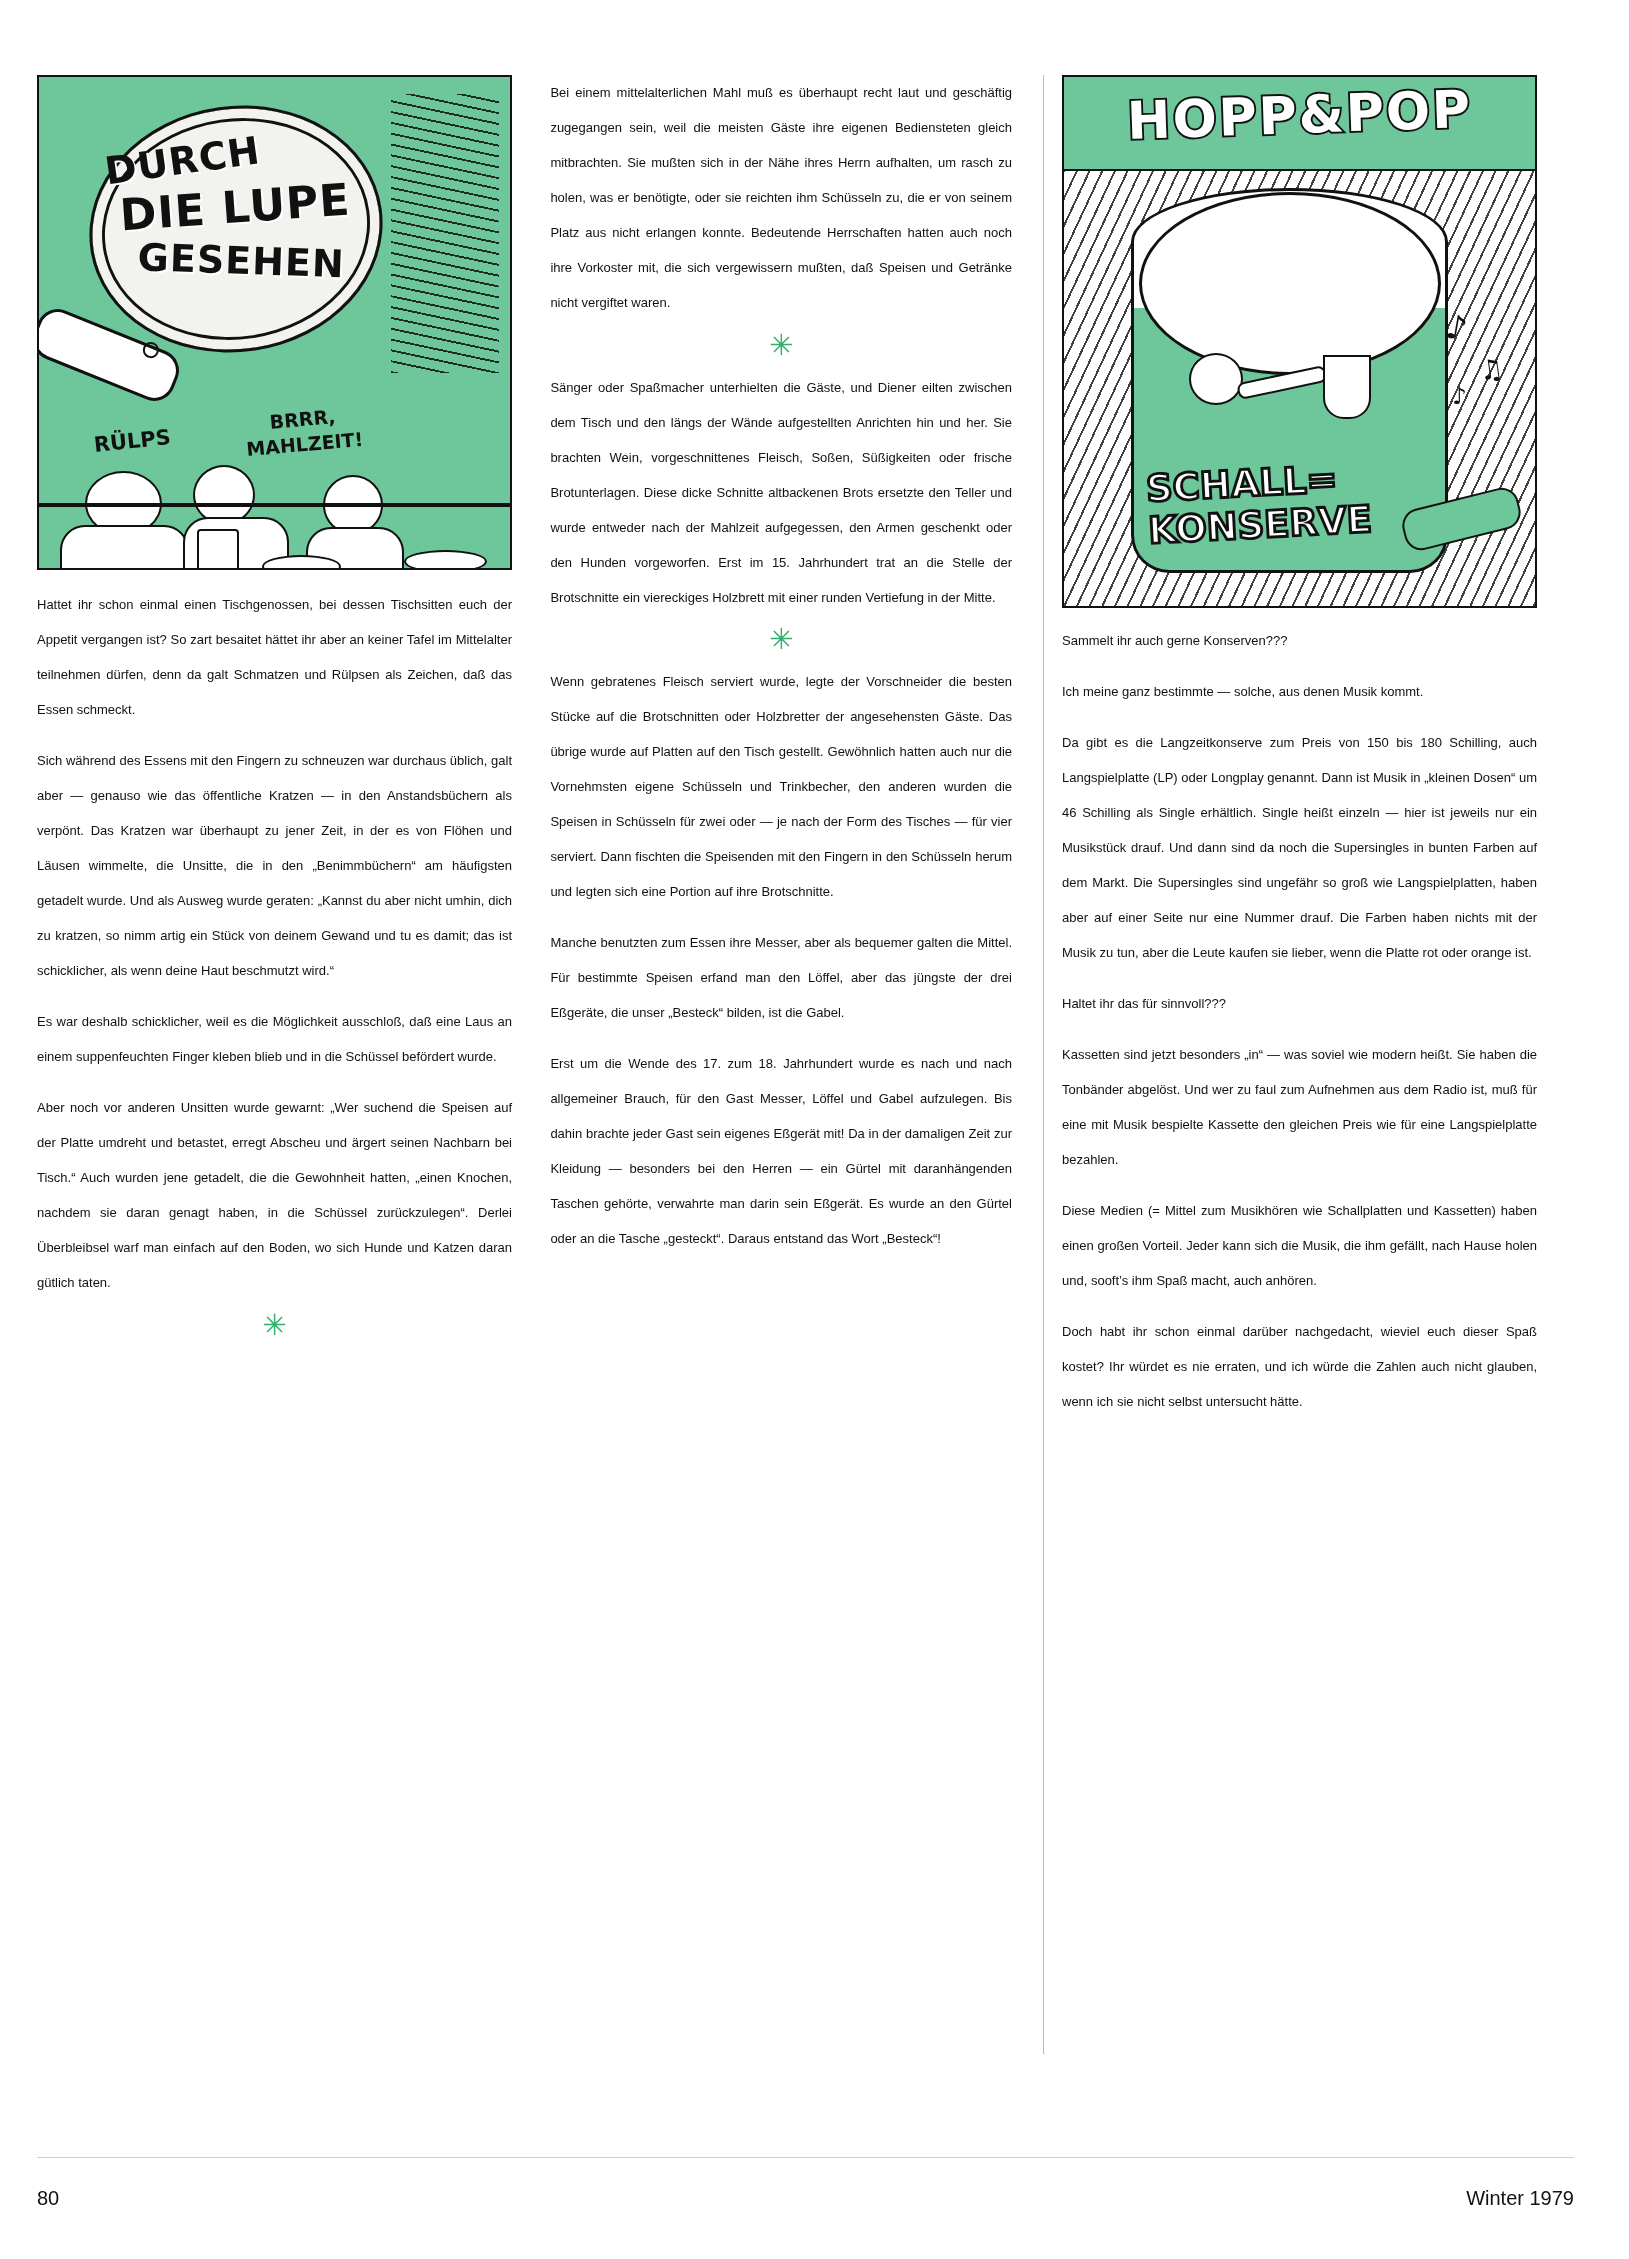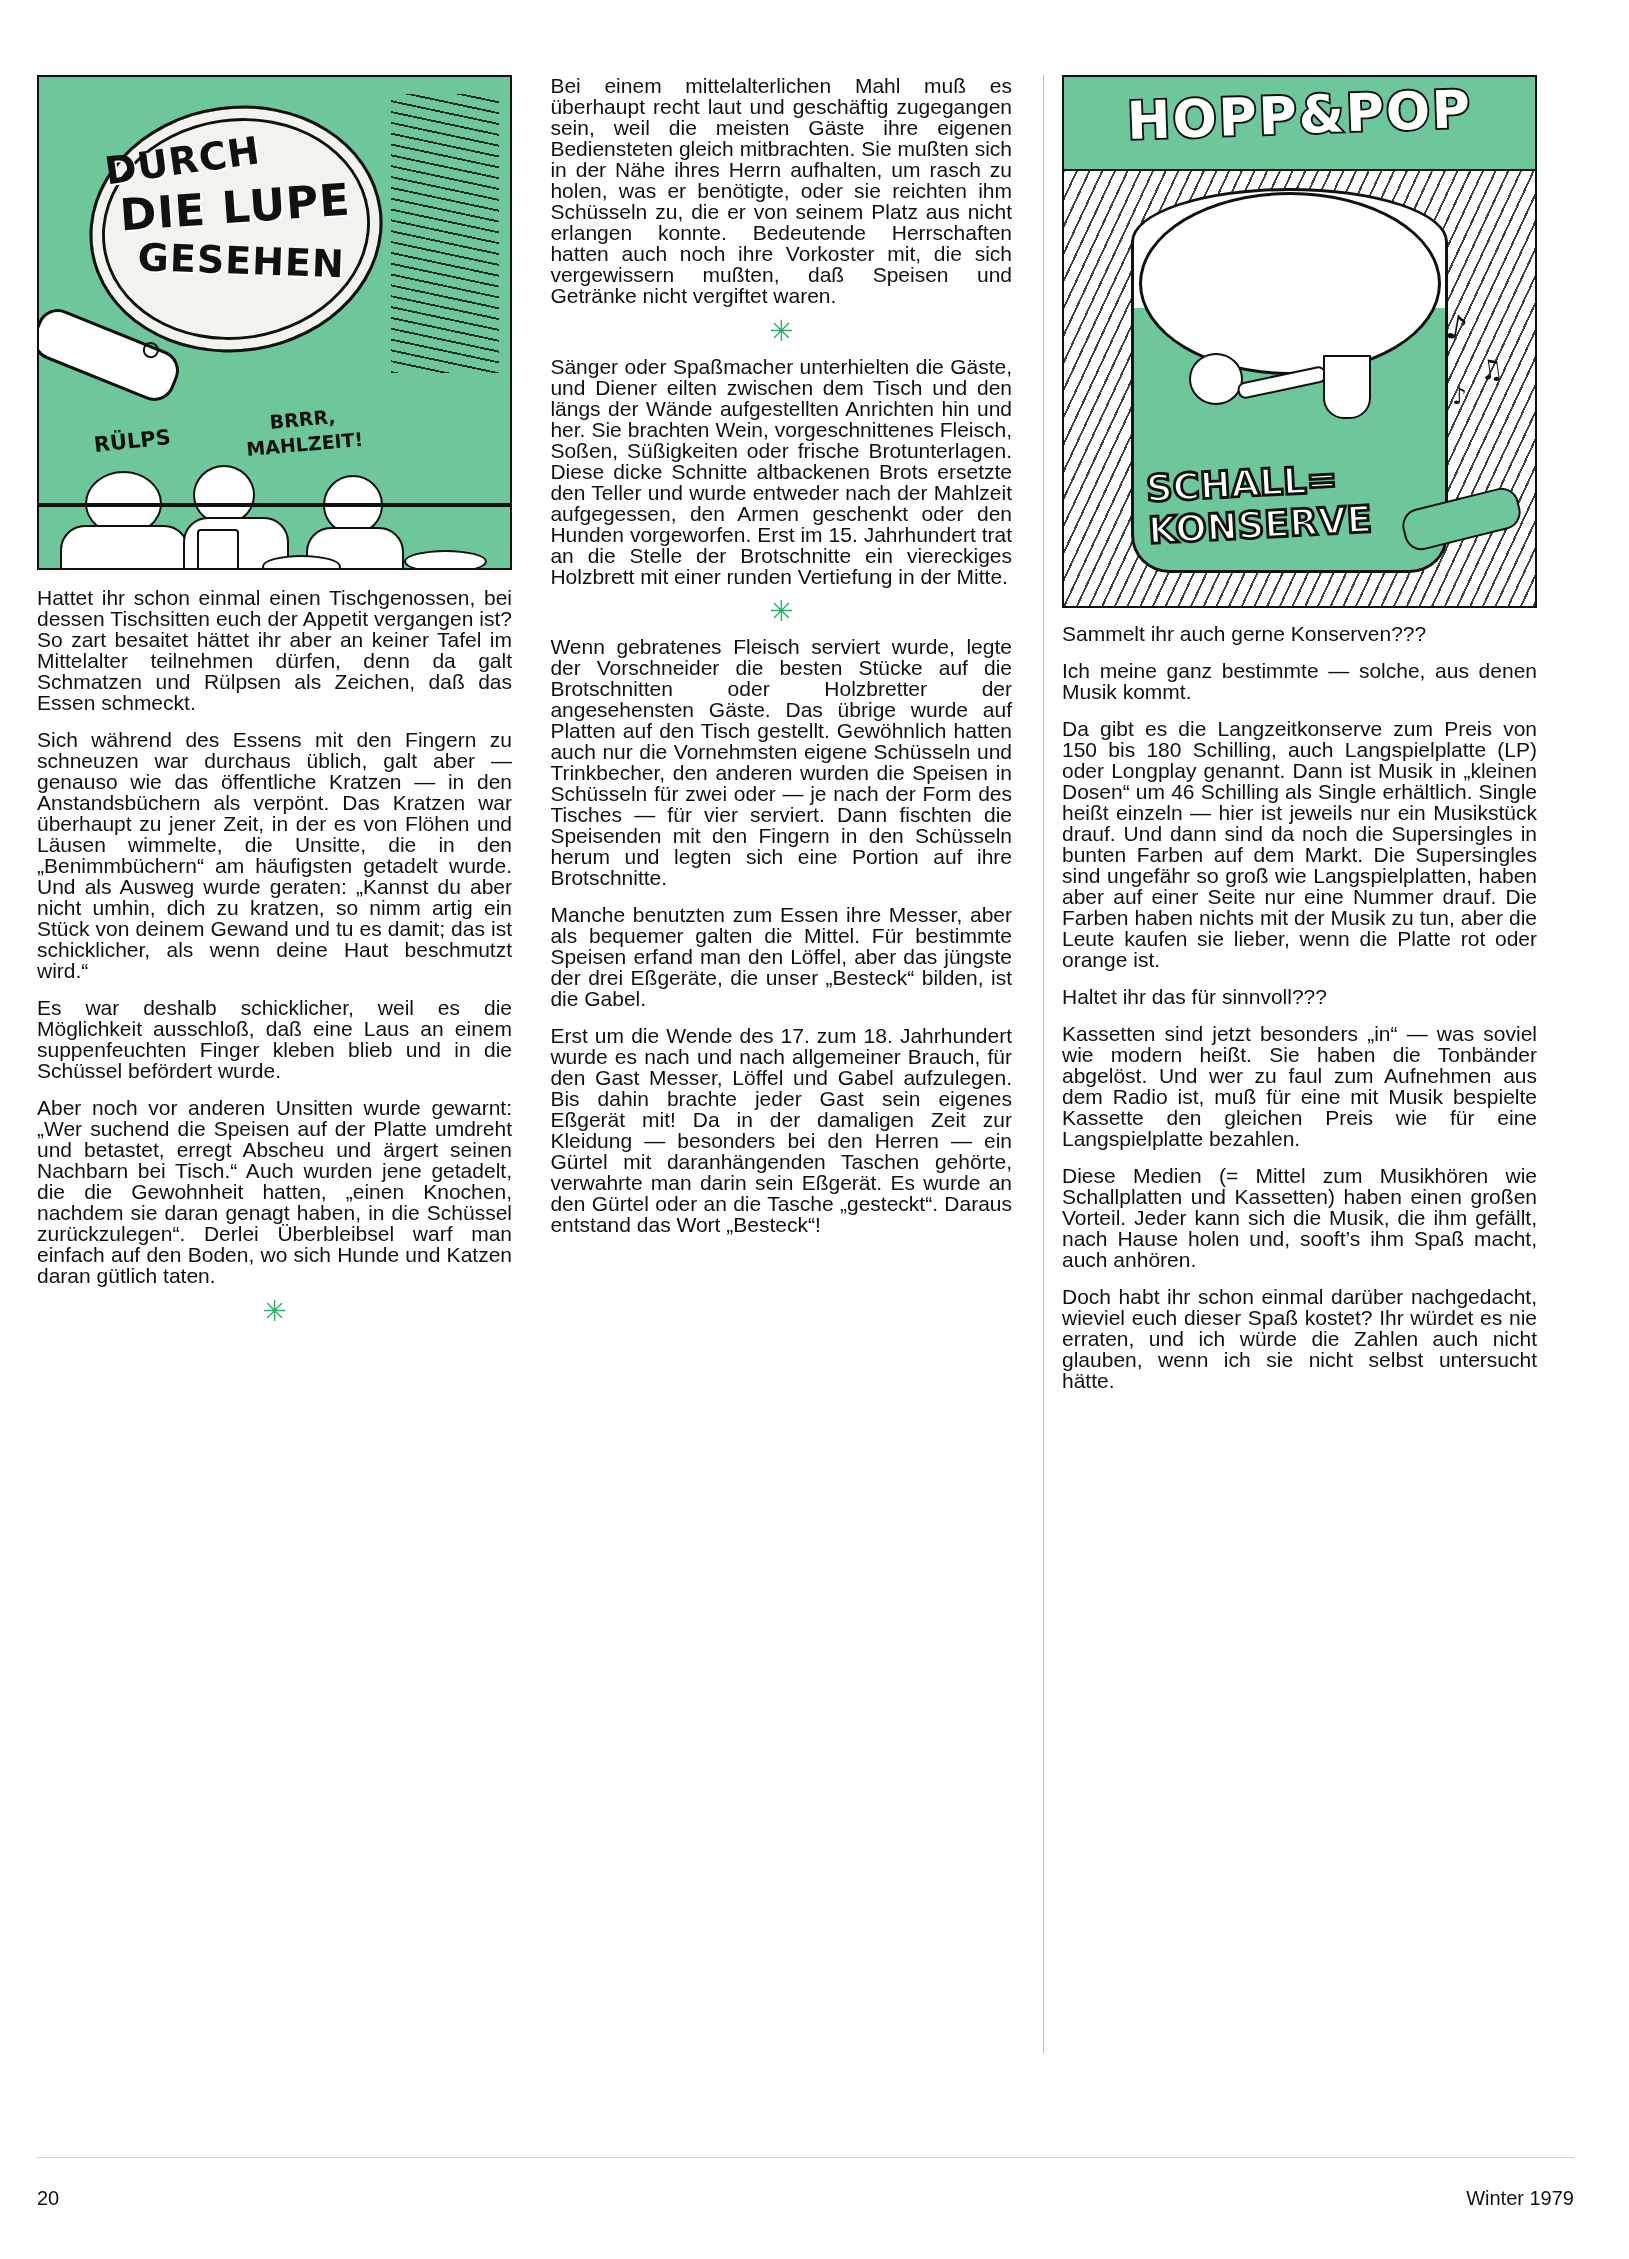--- a/index.html
+++ b/index.html
@@ -45,22 +45,22 @@
     position: absolute;
     left: 1043px;
     top: 75px;
     width: 1px;
     height: 1979px;
     background: #b9b9b9;
   }
 
   p.body {
     margin: 0 0 0 0;
-    font-size: 21px;
-    line-height: 21px;
+    font-size: 13px;
+    line-height: 35px;
     text-align: justify;
     -webkit-hyphens: auto;
     hyphens: auto;
     letter-spacing: 0px;
   }
   p.body + p.body { margin-top: 16px; }
 
   .star {
     text-align: center;
     color: #2fae6e;
@@ -435,18 +435,18 @@
       <p class="body">Haltet ihr das für sinnvoll???</p>
       <p class="body">Kassetten sind jetzt besonders „in“ — was soviel wie modern heißt. Sie haben die Tonbänder abgelöst. Und wer zu faul zum Aufnehmen aus dem Radio ist, muß für eine mit Musik bespielte Kassette den gleichen Preis wie für eine Langspielplatte bezahlen.</p>
       <p class="body">Diese Medien (= Mittel zum Musikhören wie Schallplatten und Kassetten) haben einen großen Vorteil. Jeder kann sich die Musik, die ihm gefällt, nach Hause holen und, sooft’s ihm Spaß macht, auch anhören.</p>
       <p class="body">Doch habt ihr schon einmal darüber nachgedacht, wieviel euch dieser Spaß kostet? Ihr würdet es nie erraten, und ich würde die Zahlen auch nicht glauben, wenn ich sie nicht selbst untersucht hätte.</p>
     </div>
 
   </div>
 
   <div class="rule"></div>
   <div class="footer">
-    <div>20</div>
+    <div>80</div>
     <div>Winter 1979</div>
   </div>
 
 </div>
 
 
 </body></html>

